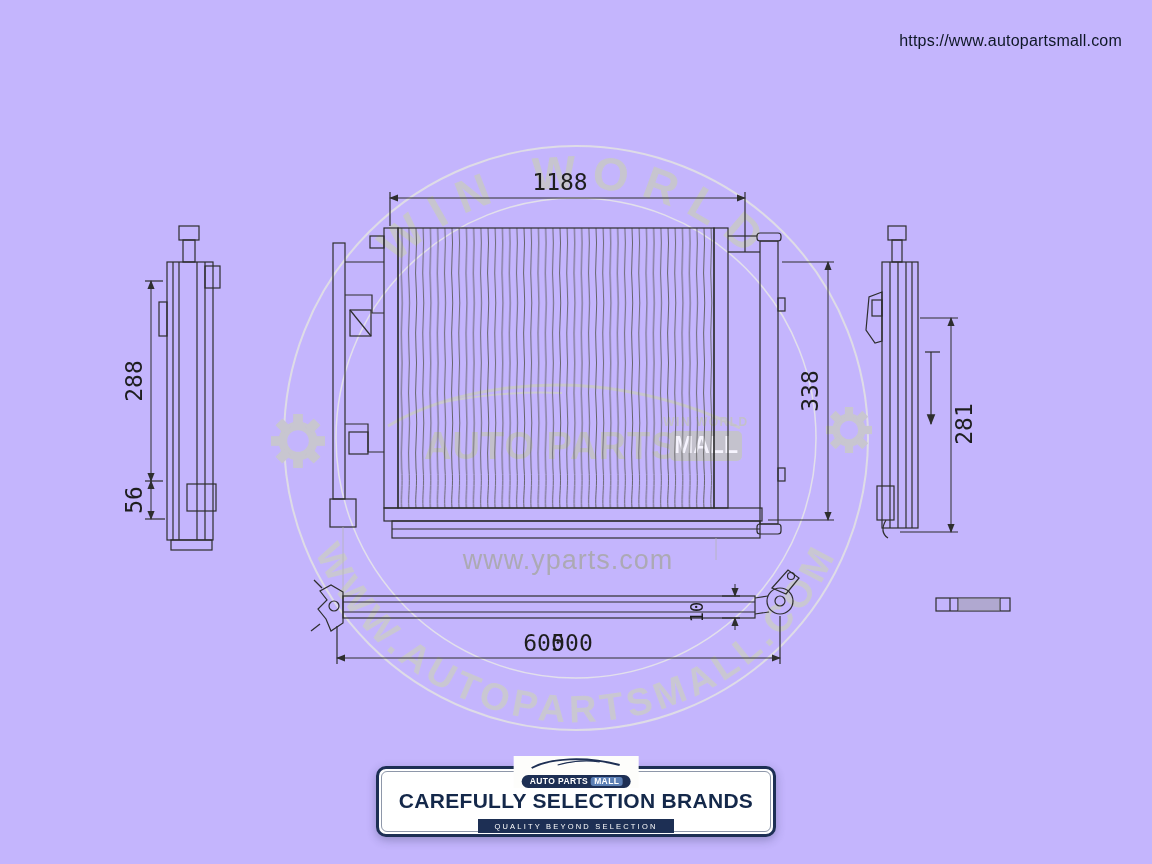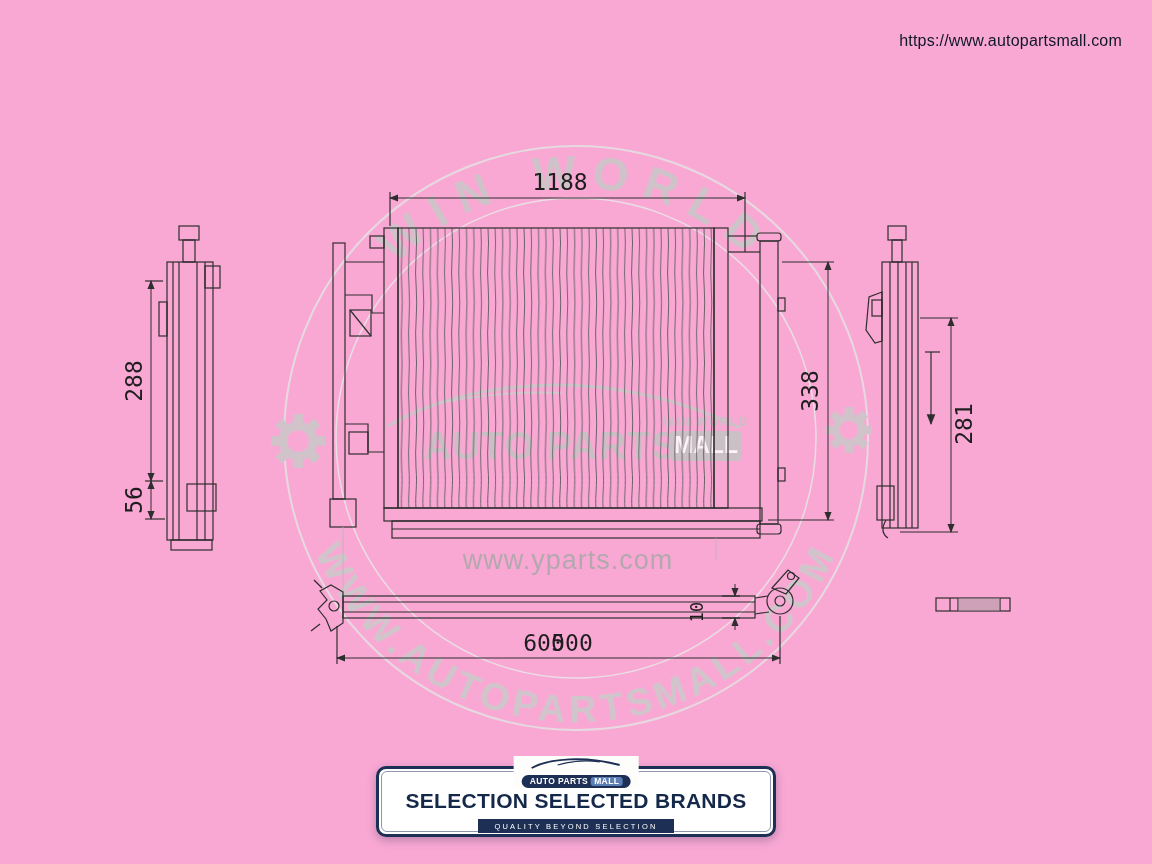--- a/index.html
+++ b/index.html
@@ -1,18 +1,18 @@
 <!DOCTYPE html>
 <html><head>
 <meta charset="utf-8">
 <style>
   * { margin:0; padding:0; box-sizing:border-box; }
   html,body { width:1152px; height:864px; }
   body { font-family:"Liberation Sans", sans-serif; background:#ffffff; position:relative; overflow:hidden; }
-  .page { position:absolute; inset:0; background:#f9a8d4; }
+  .page { position:absolute; inset:0; background:#c4b5fd; }
   .url { position:absolute; top:32px; right:30px; font-size:16px; color:#0e1726; letter-spacing:.2px; }
   svg.scene { position:absolute; left:0; top:0; }
 
   
   .wm-arc-top    { font:bold 46px "Liberation Sans", sans-serif; fill:#c8c8c8; letter-spacing:14px; }
   .wm-arc-bottom { font:bold 38px "Liberation Sans", sans-serif; fill:#cbcbcb; letter-spacing:5px; }
   .wm-brand { font:bold 38px "Liberation Sans", sans-serif; fill:#c3c3c3; letter-spacing:1px; }
   .wm-mall  { font:bold 23px "Liberation Sans", sans-serif; fill:#ffffff; }
   .wm-small { font:bold 12px "Liberation Sans", sans-serif; fill:#c3c3c3; letter-spacing:1.5px; }
   .wm-site  { font:27px "Liberation Sans", sans-serif; fill:#a8a8a8; letter-spacing:1px; }
@@ -223,17 +223,17 @@
     <div class="banner-logo">
       <svg class="logo-car" width="96" height="14" viewBox="0 0 96 14">
         <path d="M4,12 C22,2 58,0 92,9" stroke="#1d2f54" stroke-width="2" fill="none"></path>
         <path d="M30,9 C45,5 60,4 72,6" stroke="#1d2f54" stroke-width="1.2" fill="none"></path>
       </svg>
       <span class="logo-pill">
           <span>AUTO PARTS</span>
           <span class="mall">MALL</span>
         </span>
     </div>
-    <div class="banner-title">SELECTION SELECTED BRANDS</div>
+    <div class="banner-title">CAREFULLY SELECTION BRANDS</div>
     <div class="banner-sub">QUALITY BEYOND SELECTION</div>
   </div>
 
 </div>
 
 </body></html>

